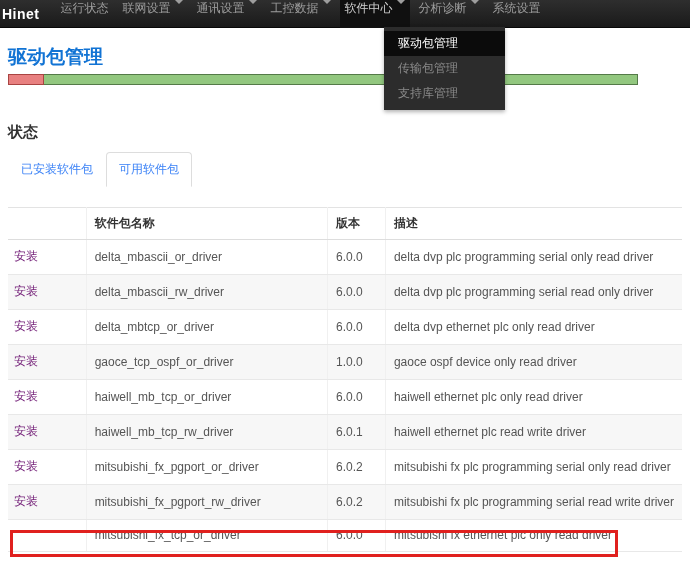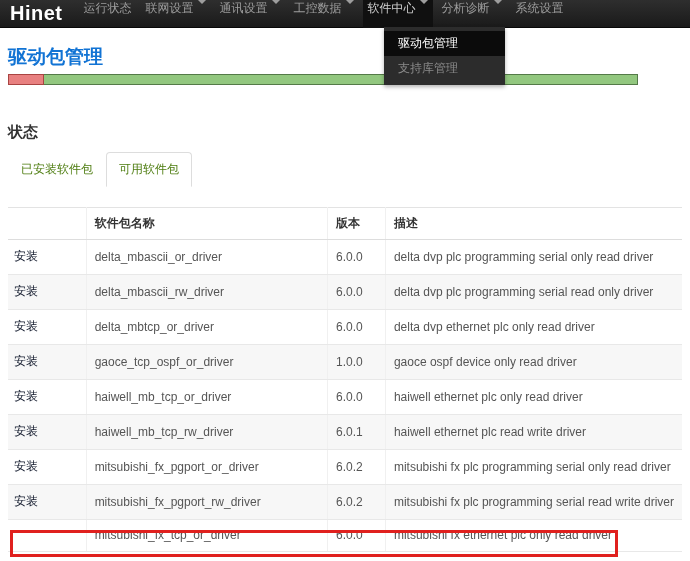--- a/index.html
+++ b/index.html
@@ -17,23 +17,23 @@
     height: 28px;
     background: linear-gradient(#2e2e2e, #1a1a1a);
     border-bottom: 1px solid #080808;
     display: flex;
     align-items: center;
     position: relative;
     z-index: 20;
   }
   .brand {
     color: #ffffff;
-    font-size: 20px;
-    font-weight: bold;
-    padding: 0 14px 0 10px;
+    font-size: 14px;
+    font-weight: bold;
+    padding: 0 14px 0 2px;
     letter-spacing: 0.5px;
     cursor: pointer;
   }
   .nav-item {
     color: #9d9d9d;
     padding: 0 5px;
     margin: 0 2px;
     height: 28px;
     display: flex;
     cursor: pointer;
@@ -96,21 +96,21 @@
   
   .status-heading {
     margin-top: 38px;
     font-size: 15px;
     font-weight: bold;
     color: #333;
   }
   .tabs { margin-top: 10px; display: flex; }
   .tab {
     padding: 8px 12px;
-    color: #4d7c0f;
+    color: #3b82f6;
     cursor: pointer;
     border: 1px solid transparent;
     border-radius: 4px 4px 0 0;
   }
   .tab.active {
     border-color: #ddd;
     border-bottom-color: #fff;
     background: #fff;
   }
   
@@ -134,21 +134,21 @@
     color: #555;
     border-bottom: 1px solid #e8e8e8;
     border-right: 1px solid #f0f0f0;
     white-space: nowrap;
   }
   .pkg-table tr:nth-child(even) td { background: #f7f7f7; }
   .pkg-table .c-action { width: 84px; padding-left: 6px; }
   .pkg-table .c-name { width: 250px; }
   .pkg-table .c-version { width: 60px; }
   .pkg-table a.install {
-    color: #0f172a;
+    color: #701a75;
     text-decoration: none;
     cursor: pointer;
   }
   
   .highlight-box {
     position: absolute;
     left: 10px;
     top: 530px;
     width: 608px;
     height: 27px;
@@ -187,20 +187,21 @@
         <span class="caret"></span>
       </div>
       <div class="nav-item">
         <span>系统设置</span>
       </div>
     </div>
 </div>
 
 <div class="dropdown" id="dropdown">
     <div class="dropdown-item active">驱动包管理</div>
+    <div class="dropdown-item">传输包管理</div>
     <div class="dropdown-item">支持库管理</div>
   </div>
 
 <div class="content">
   <div class="page-title">驱动包管理</div>
 
 
   <div class="progressbar">
     <div class="seg-used"></div>
     <div class="seg-free"></div>

